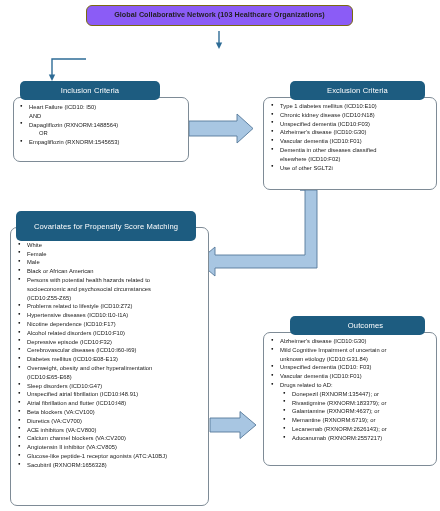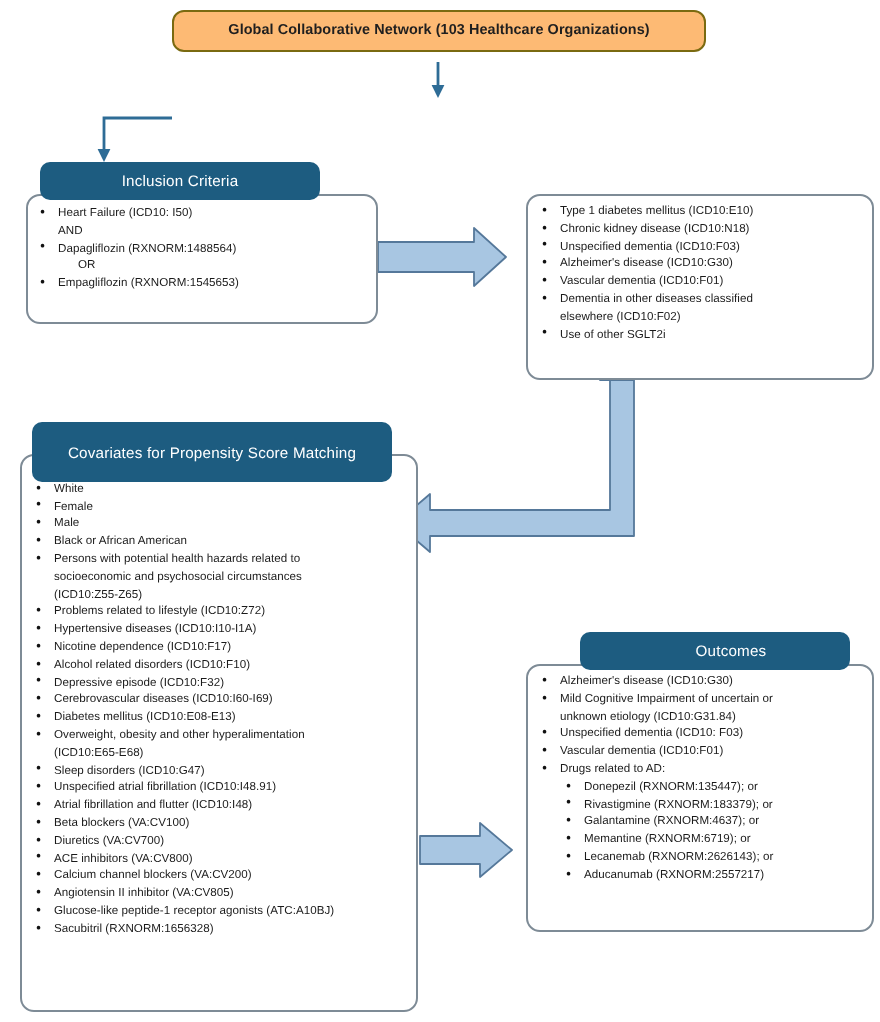--- a/index.html
+++ b/index.html
@@ -17,21 +17,21 @@
   }
   #canvas {
     position: absolute;
     left: 0; top: 0;
     width: 440px;
     height: 511px;
   }
   
   .yellow-box {
     position: absolute;
-    background: #fdba74;
+    background: #8b5cf6;
     border: 1px solid #7a6a10;
     border-radius: 6px;
     box-sizing: border-box;
     display: flex;
     align-items: center;
     justify-content: center;
     text-align: center;
     font-size: 7.2px;
     font-weight: 600;
     color: #1f1f1f;
@@ -168,20 +168,23 @@
   <div class="panel" id="inclusion-panel" style="left:13px; top:97px; width:176px; height:65px;">
     <ul>
         <li class="bulleted">Heart Failure (ICD10: I50)</li>
         <li class="cont">AND</li>
         <li class="bulleted">Dapagliflozin (RXNORM:1488564)</li>
         <li class="nobullet">OR</li>
         <li class="bulleted">Empagliflozin (RXNORM:1545653)</li>
       </ul>
   </div>
 
+  <div class="hdr" id="exclusion-header" style="left:290px; top:81px; width:135px; height:19px;">
+    <span>Exclusion Criteria</span>
+  </div>
   <div class="panel" id="exclusion-panel" style="left:263px; top:97px; width:174px; height:93px;">
     <ul>
         <li class="bulleted">Type 1 diabetes mellitus (ICD10:E10)</li>
         <li class="bulleted">Chronic kidney disease (ICD10:N18)</li>
         <li class="bulleted">Unspecified dementia (ICD10:F03)</li>
         <li class="bulleted">Alzheimer's disease (ICD10:G30)</li>
         <li class="bulleted">Vascular dementia (ICD10:F01)</li>
         <li class="bulleted">Dementia in other diseases classified</li>
         <li class="cont">elsewhere (ICD10:F02)</li>
         <li class="bulleted">Use of other SGLT2i</li>

